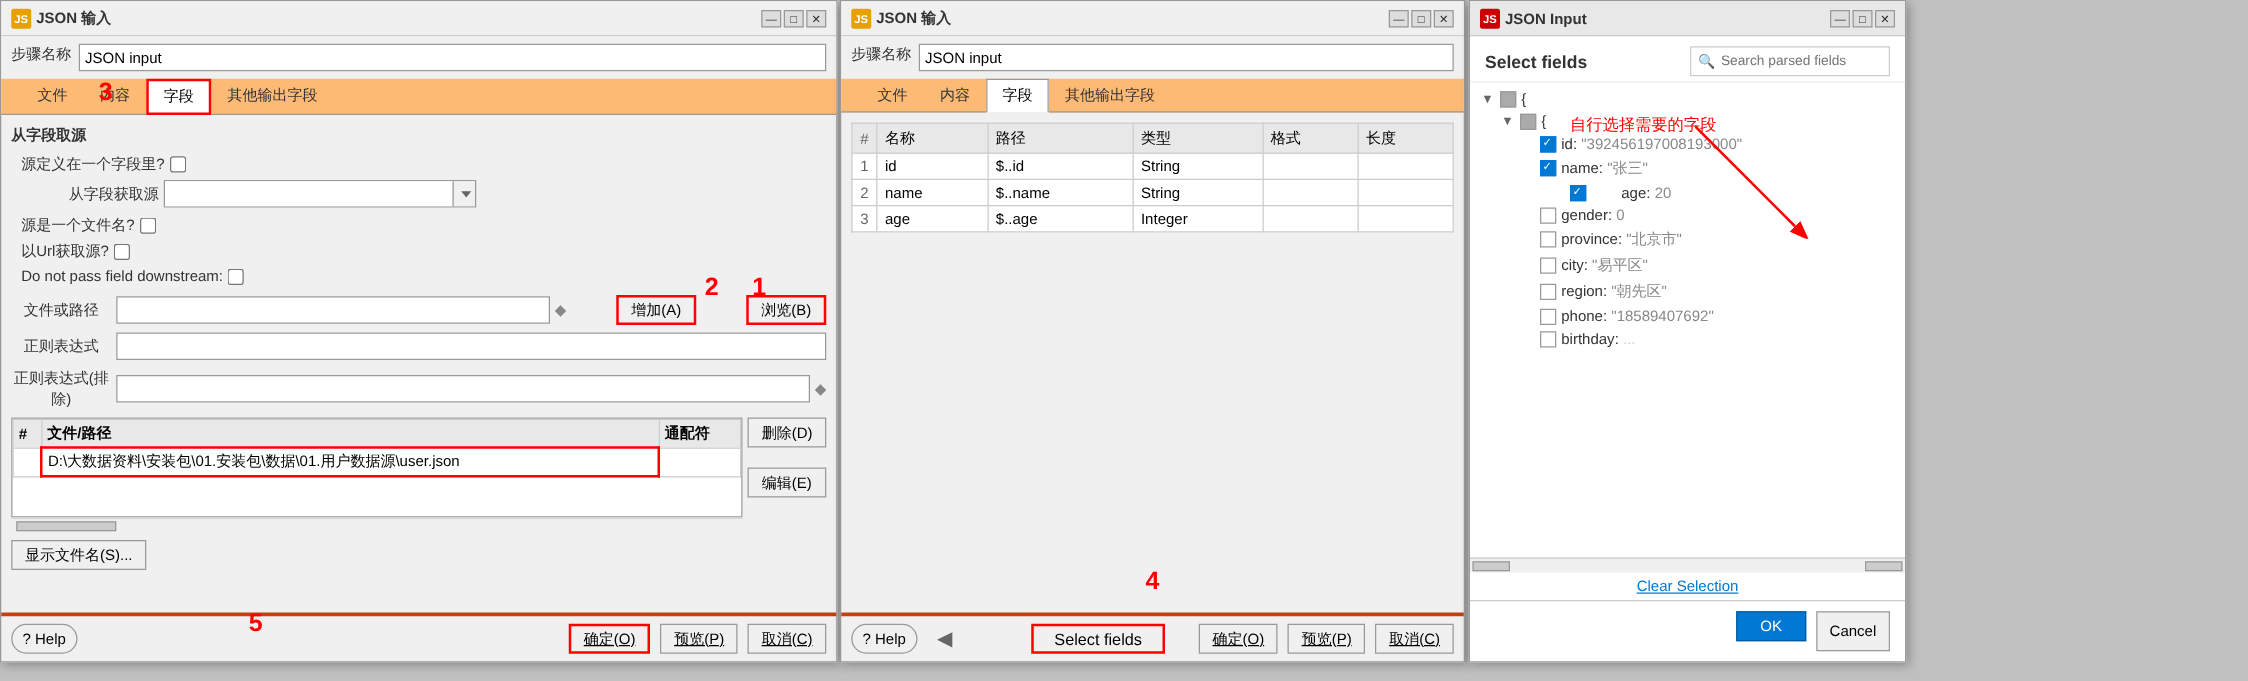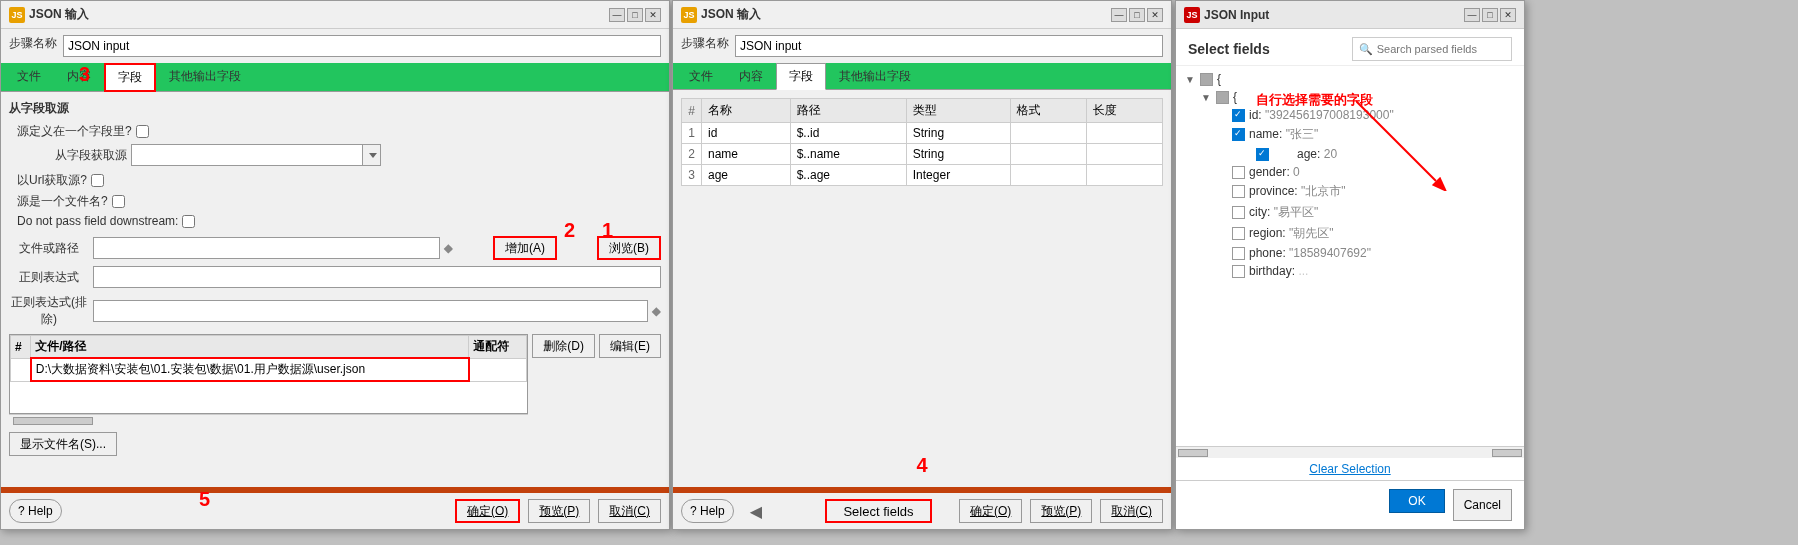--- a/index.html
+++ b/index.html
@@ -86,22 +86,22 @@
       border: 1px solid #999;
       padding: 0 4px;
       font-size: 12px;
       background: white;
     }
 
     
     .tabs {
       display: flex;
       border-bottom: 1px solid #999;
-      background: #22c55e;
-      padding: 0 3px;
+      background: #fdba74;
+      padding: 0 16px;
     }
 
     .tab {
       padding: 4px 12px;
       font-size: 12px;
       cursor: pointer;
       border: 1px solid transparent;
       border-bottom: none;
       margin-bottom: -1px;
       color: #333;
@@ -254,21 +254,21 @@
       background: #ccc;
       border: 1px solid #999;
       margin-left: 4px;
     }
 
     .dialog-footer {
       padding: 6px 8px;
       display: flex;
       align-items: center;
       justify-content: space-between;
-      border-top: 6px solid #c2410c;
+      border-top: 3px solid #c2410c;
     }
 
     .footer-buttons {
       display: flex;
       gap: 8px;
       text-decoration: underline;
     }
 
     
     #dialog2 {
@@ -509,26 +509,26 @@
         <span class="form-label" style="width:90px;">从字段获取源</span>
         <div class="combo-box" style="width:250px;">
           <input type="text" class="combo-input" style="">
           <div class="combo-btn">
               <span class="dropdown-arrow"></span>
             </div>
         </div>
       </div>
 
       <div class="checkbox-row">
-        <span class="checkbox-label">以Url获取源?</span>
+        <span class="checkbox-label">源是一个文件名?</span>
         <input type="checkbox" style="">
       </div>
 
       <div class="checkbox-row">
-        <span class="checkbox-label">源是一个文件名?</span>
+        <span class="checkbox-label">以Url获取源?</span>
         <input type="checkbox" style="">
       </div>
 
       <div class="checkbox-row">
         <span class="checkbox-label">Do not pass field downstream:</span>
         <input type="checkbox" style="">
       </div>
     </div>
 
     <div class="file-path-row" style="margin-top: 8px;">
@@ -567,21 +567,21 @@
                 <td style="border: 2px solid red; max-width: 420px; overflow: hidden; text-overflow: ellipsis; white-space: nowrap;">D:\大数据资料\安装包\01.安装包\数据\01.用户数据源\user.json</td>
                 <td></td>
               </tr>
             </tbody>
           </table>
         </div>
         <div class="scrollbar-h">
           <div class="scrollbar-thumb"></div>
         </div>
       </div>
-      <div style="display: flex; flex-direction: row; gap: 4px;">
+      <div style="display: flex; flex-direction: column; gap: 16px;">
         <button class="btn">删除(D)</button>
         <button class="btn">编辑(E)</button>
       </div>
     </div>
 
     <div style="margin-top: 6px;">
       <button class="btn">显示文件名(S)...</button>
     </div>
   </div>
 
@@ -813,21 +813,21 @@
 
   <div style="text-align: center; padding: 4px;">
     <span class="clear-selection">Clear Selection</span>
   </div>
 
   <div class="dialog3-footer">
     <button class="btn btn-blue" style="padding: 4px 18px;">OK</button>
     <button class="btn" style="padding: 15px 10px;">Cancel</button>
   </div>
 
-  <div style="position: absolute; top: 90px; left: 80px; color: red; font-size: 13px; font-weight: bold; pointer-events: none; max-width: 120px;">自行选择需要的字段</div>
+  <div style="position: absolute; top: 90px; left: 80px; color: red; font-size: 13px; font-weight: normal; pointer-events: none; max-width: 120px;">自行选择需要的字段</div>
 
   <svg style="position: absolute; top: 90px; left: 180px; width: 100px; height: 100px; pointer-events: none;">
     <defs>
       <marker id="arrowhead" markerWidth="8" markerHeight="6" refX="0" refY="3" orient="auto">
         <polygon points="0 0, 8 3, 0 6" fill="red"></polygon>
       </marker>
     </defs>
     <line x1="0" y1="10" x2="80" y2="90" stroke="red" stroke-width="2" marker-end="url(#arrowhead)"></line>
   </svg>
 </div>

